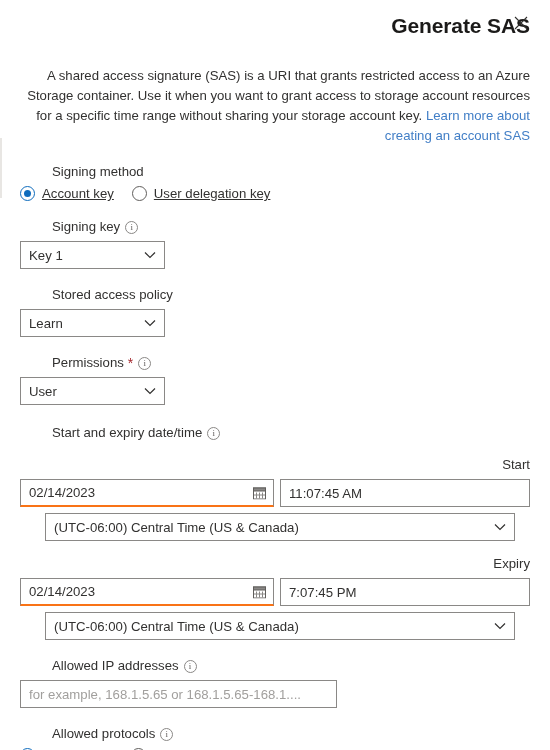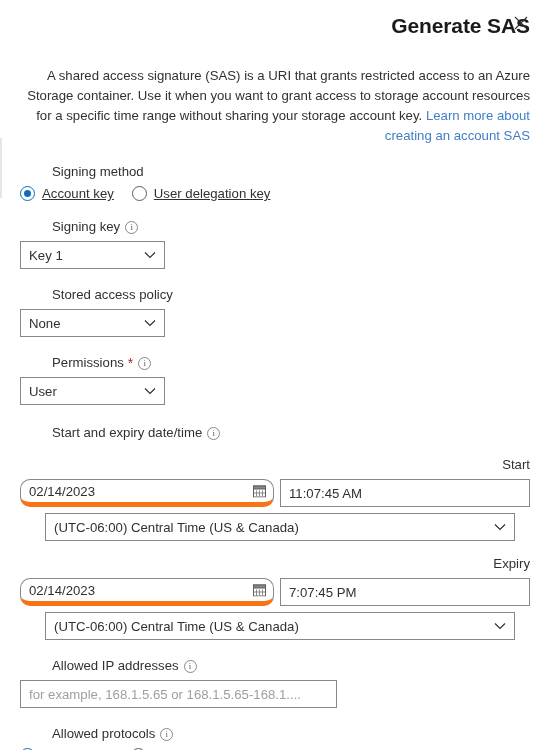--- a/index.html
+++ b/index.html
@@ -162,21 +162,21 @@
     height: 28px;
     border: 1px solid #8a8886;
     background: #fff;
     font-size: 13.2px;
     color: #323130;
     display: flex;
     align-items: center;
     padding: 0 8px;
     position: relative;
   }
-  .control.underlined { border-bottom: 5px solid #f97316; border-radius: 10px; }
+  .control.underlined { border-bottom: 2px solid #f97316; }
 
   .select {
     cursor: pointer;
     justify-content: space-between;
   }
   .select .chev {
     flex: 0 0 auto;
     display: flex;
     align-items: center;
   }
@@ -262,21 +262,21 @@
             </svg>
         </span>
       </div>
     </div>
 
     <div class="field">
       <div class="label">
         <span>Stored access policy</span>
       </div>
       <div class="control select w-small">
-        <span>None</span>
+        <span>Learn</span>
         <span class="chev">
           <svg width="12" height="8" viewBox="0 0 12 8">
               <polyline points="1,1.5 6,6.5 11,1.5" fill="none" stroke="#323130" stroke-width="1.2"></polyline>
             </svg>
         </span>
       </div>
     </div>
 
     <div class="field">
       <div class="label">

